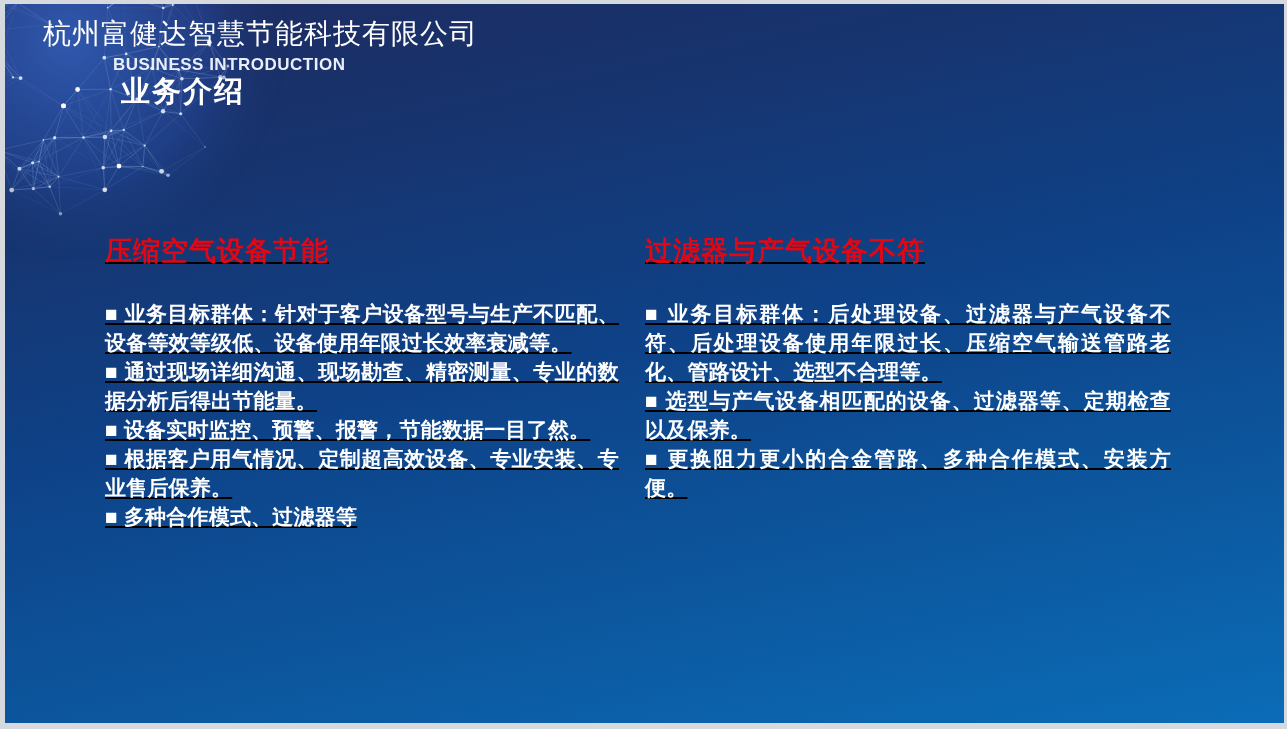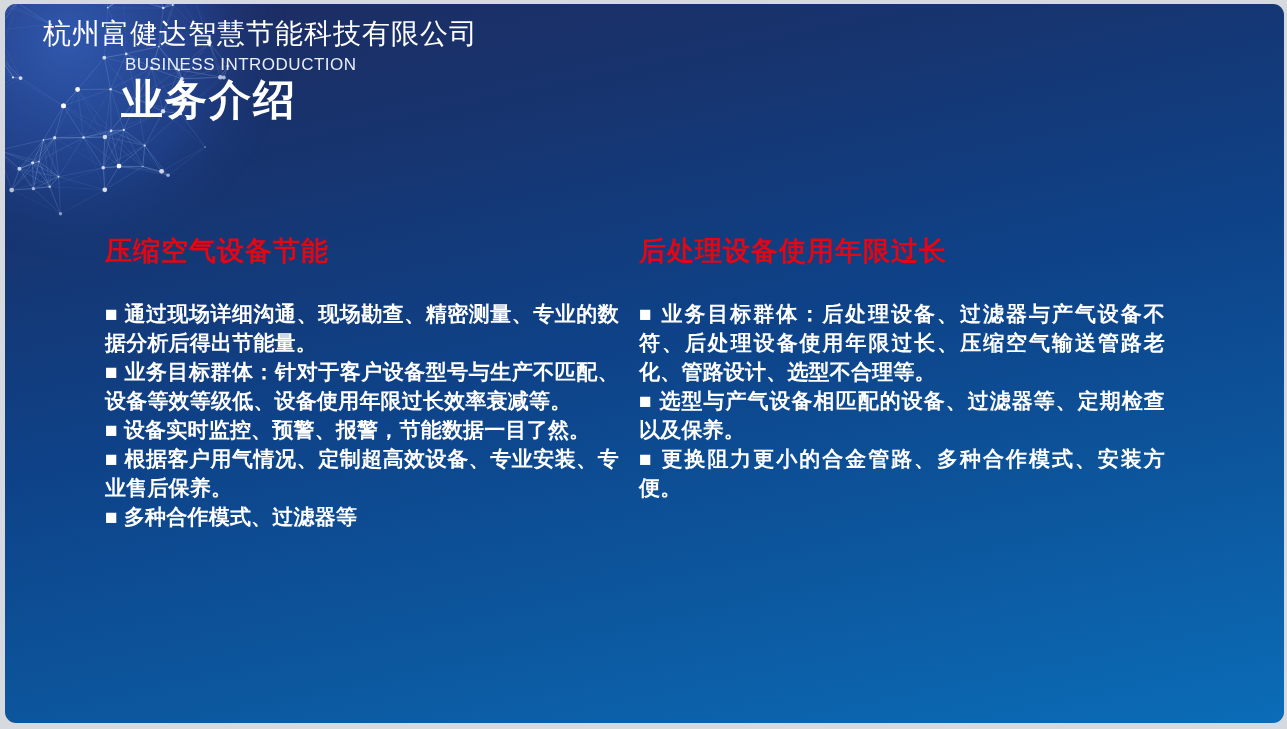--- a/index.html
+++ b/index.html
@@ -10,21 +10,20 @@
     overflow: hidden;
     font-family: "Liberation Sans", "DejaVu Sans", sans-serif;
   }
   body { background: #d6d9dd; position: relative; }
 
   .slide {
     position: absolute;
     top: 4px; left: 5px; right: 3px; bottom: 6px;
     background: linear-gradient(168deg, #1e2b60 0%, #17346f 22%, #0e4288 48%, #0c579e 74%, #0b6cb7 100%);
     overflow: hidden;
-    border-radius: 11px;
   }
 
   
   .globe {
     position: absolute;
     left: -34px; top: -46px;
     width: 320px; height: 310px;
     pointer-events: none;
     -webkit-mask-image: radial-gradient(circle at 34% 30%, #000 42%, transparent 74%);
     mask-image: radial-gradient(circle at 34% 30%, #000 42%, transparent 74%);
@@ -35,33 +34,33 @@
   }
   .globe svg { position: absolute; inset: 0; }
 
   .header { position: absolute; left: 0; top: 0; width: 100%; }
   .company-name {
     position: absolute; left: 38px; top: 11px;
     font-size: 28px; font-weight: 500; color: #ffffff;
     letter-spacing: 1px; white-space: nowrap; margin: 0;
   }
   .subtitle-en {
-    position: absolute; left: 120px; top: 51px;
-    font-size: 17px; font-weight: 400; color: #e9eefb;
+    position: absolute; left: 108px; top: 51px;
+    font-size: 17px; font-weight: 700; color: #e9eefb;
     letter-spacing: 0.5px; white-space: nowrap;
   }
   .page-title {
     position: absolute; left: 116px; top: 68px;
-    font-size: 42px; font-weight: 800; color: #ffffff;
+    font-size: 29px; font-weight: 800; color: #ffffff;
     letter-spacing: 2px; white-space: nowrap; margin: 0;
   }
 
   .columns {
     position: absolute; left: 100px; top: 229px;
-    display: flex; gap: 20px;
+    display: flex; gap: 26px; text-decoration: underline;
   }
   .col { display: block; }
   .col-left  { width: 514px; }
   .col-right { width: 526px; }
   .col-heading {
     font-size: 27px; font-weight: 600; margin: 0;
     letter-spacing: 1px; white-space: nowrap;
   }
   .col-body { margin-top: 30px; }
   .col-body p {
@@ -474,30 +473,30 @@
     <h1 class="company-name">杭州富健达智慧节能科技有限公司</h1>
     <div class="subtitle-en">BUSINESS INTRODUCTION</div>
     <h2 class="page-title">业务介绍</h2>
   </div>
 
   <div class="columns">
 
     <section class="col col-left">
       <h3 class="col-heading js-red" style="color: rgb(227, 6, 19);">压缩空气设备节能</h3>
       <div class="col-body">
+        <p>■ 业务目标群体：针对于客户设备型号与生产不匹配、设备等效等级低、设备使用年限过长效率衰减等。</p>
         <p>■ 通过现场详细沟通、现场勘查、精密测量、专业的数据分析后得出节能量。</p>
-        <p>■ 业务目标群体：针对于客户设备型号与生产不匹配、设备等效等级低、设备使用年限过长效率衰减等。</p>
         <p>■ 设备实时监控、预警、报警，节能数据一目了然。</p>
         <p>■ 根据客户用气情况、定制超高效设备、专业安装、专业售后保养。</p>
         <p>■ 多种合作模式、过滤器等</p>
       </div>
     </section>
 
     <section class="col col-right">
-      <h3 class="col-heading js-red" style="color: rgb(227, 6, 19);">后处理设备使用年限过长</h3>
+      <h3 class="col-heading js-red" style="color: rgb(227, 6, 19);">过滤器与产气设备不符</h3>
       <div class="col-body">
         <p>■ 业务目标群体：后处理设备、过滤器与产气设备不符、后处理设备使用年限过长、压缩空气输送管路老化、管路设计、选型不合理等。</p>
         <p>■ 选型与产气设备相匹配的设备、过滤器等、定期检查以及保养。</p>
         <p>■ 更换阻力更小的合金管路、多种合作模式、安装方便。</p>
       </div>
     </section>
 
   </div>
 </div>
 

